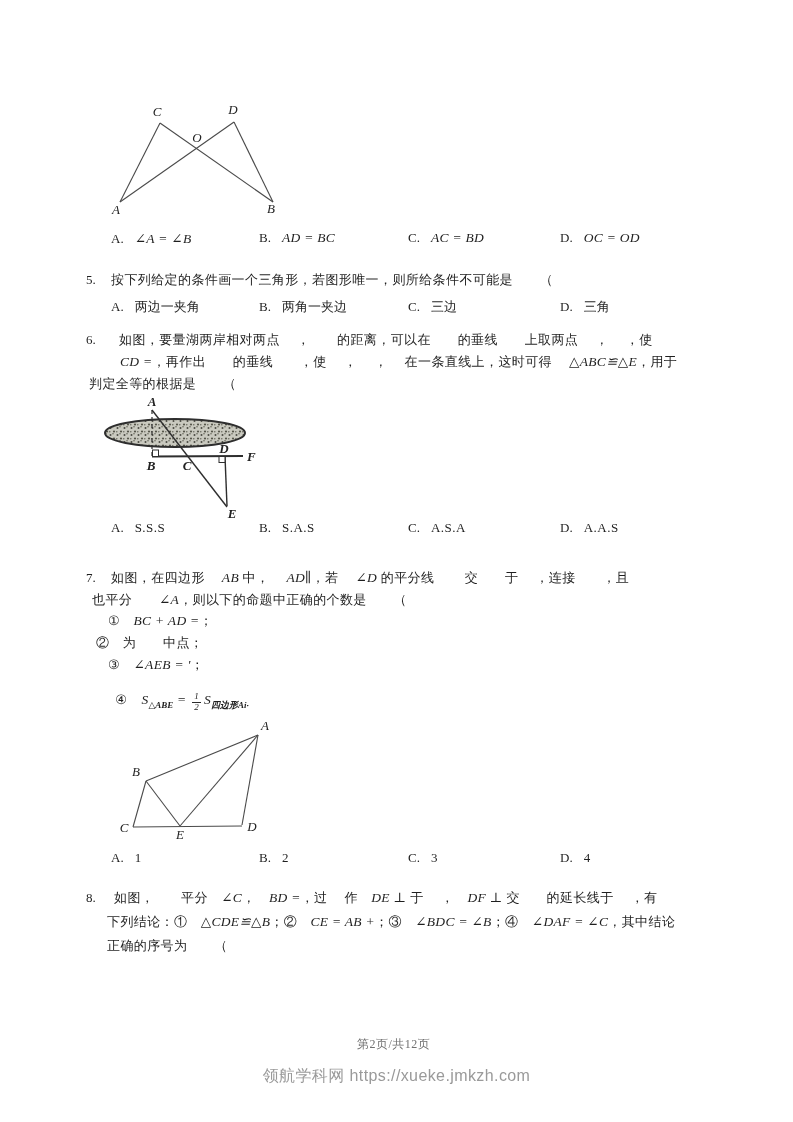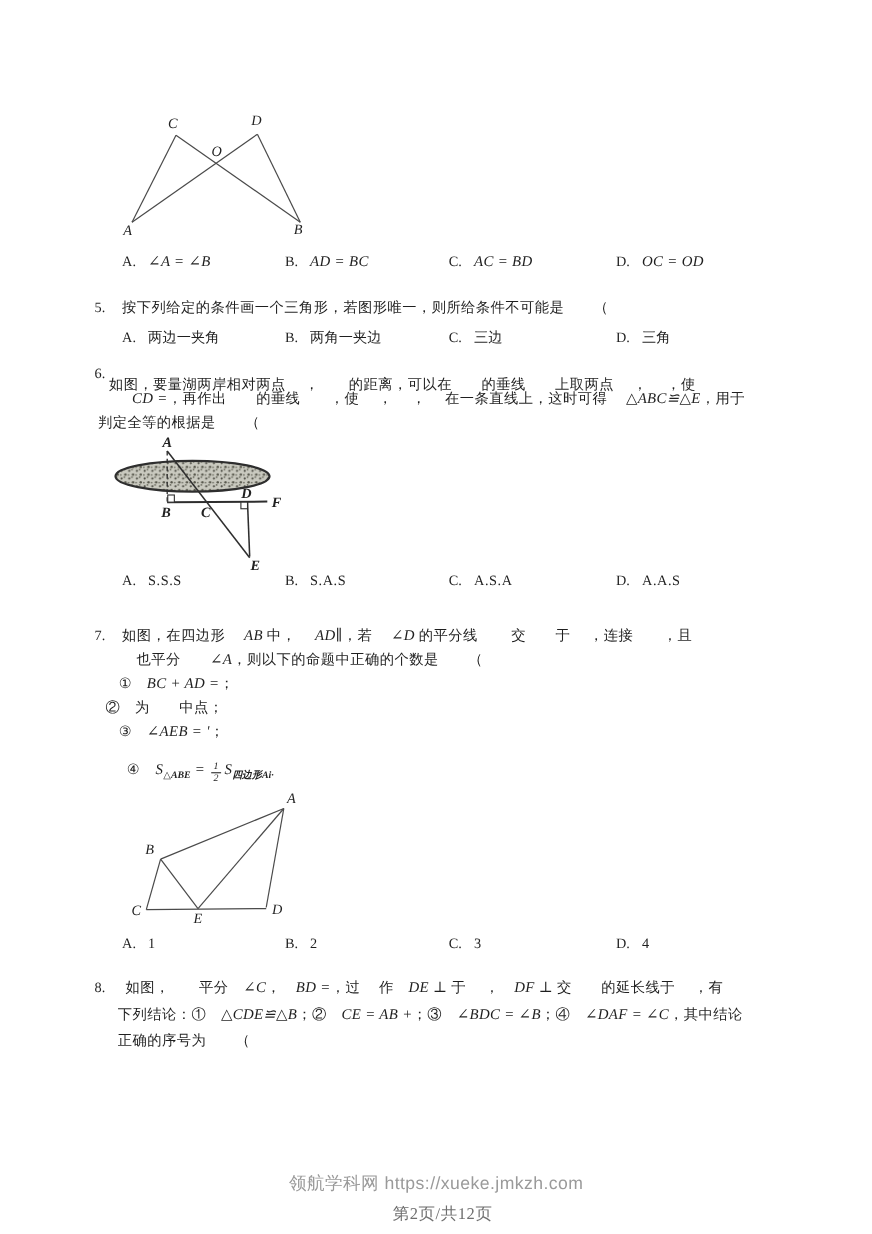--- a/index.html
+++ b/index.html
@@ -34,22 +34,22 @@
     font-family:"Liberation Serif","DejaVu Serif",serif;
     font-style:italic; font-size:13px; fill:#222;
   }
   svg.f2 text { font-weight:600; }
   .watermark {
     position:absolute; left:0; top:1066px; width:793px; text-align:center;
     font-family:"Liberation Sans","DejaVu Sans",sans-serif;
     font-size:16px; color:#9a9a9a; letter-spacing:0.4px;
   }
   .pagenum {
-    position:absolute; left:357px; top:1094px;
-    font-size:15px; color:#6f6f6f; letter-spacing:0.5px;
+    position:absolute; left:357px; top:1036px;
+    font-size:12px; color:#6f6f6f; letter-spacing:0.5px;
   }
 </style>
 </head>
 <body>
 
 <svg class="f1" style="left:103px; top:98px;" width="190" height="122" viewBox="0 0 190 122">
   <g stroke="#4a4a4a" stroke-width="1.1" fill="none">
     <line x1="17" y1="104" x2="57" y2="25"></line>
     <line x1="57" y1="25" x2="170" y2="104"></line>
     <line x1="131" y1="24" x2="17" y2="104"></line>
@@ -72,21 +72,21 @@
 <div class="abs qnum" style="left:86px; top:272px;">5.</div>
 <div class="abs tline" style="left:111px; top:272px;">按下列给定的条件画一个三角形，若图形唯一，则所给条件不可能是　　（</div>
 <div class="opt-row" style="top:298px;">
     <span class="opt" style="left: 0px;"><span class="opt-label">A.</span><span class="opt-text cjk">两边一夹角</span></span>
     <span class="opt" style="left: 148px;"><span class="opt-label">B.</span><span class="opt-text cjk">两角一夹边</span></span>
     <span class="opt" style="left: 297px;"><span class="opt-label">C.</span><span class="opt-text cjk">三边</span></span>
     <span class="opt" style="left: 449px;"><span class="opt-label">D.</span><span class="opt-text cjk">三角</span></span>
   </div>
 
 <div class="abs qnum" style="left:86px; top:332px;">6.</div>
-<div class="abs tline" style="left:99px; top:332px;margin-top:10px;"><span class="cjk">如图，要量湖两岸相对两点　 ，　　的距离，可以在　　的垂线　　上取两点　 ，　 ，使</span></div>
+<div class="abs tline" style="left:119px; top:332px;"><span class="cjk">如图，要量湖两岸相对两点　 ，　　的距离，可以在　　的垂线　　上取两点　 ，　 ，使</span></div>
 <div class="abs tline" style="left:120px; top:354px;"><span class="math">CD =</span><span class="cjk">，再作出　　的垂线　　，使　 ，　 ，　 在一条直线上，这时可得　 </span><span class="math">△ABC≌△E</span><span class="cjk">，用于</span></div>
 <div class="abs tline" style="left:89px;  top:376px;"><span class="cjk">判定全等的根据是　　（</span></div>
 
 <svg class="f2" style="left:95px; top:391px;" width="165" height="130" viewBox="0 0 165 130">
   <defs>
     <pattern id="lakePat" width="7" height="7" patternUnits="userSpaceOnUse">
       <rect width="7" height="7" fill="#c9c9bf"></rect>
       <circle cx="1.5" cy="2" r="1" fill="#4a4a42"></circle>
       <circle cx="5" cy="5.5" r="1.1" fill="#55554a"></circle>
       <circle cx="4" cy="0.8" r="0.8" fill="#6a6a5e"></circle>
@@ -110,21 +110,21 @@
 
 <div class="opt-row" style="top:520px;">
     <span class="opt" style="left: 0px;"><span class="opt-label">A.</span><span class="opt-text ss">S.S.S</span></span>
     <span class="opt" style="left: 148px;"><span class="opt-label">B.</span><span class="opt-text ss">S.A.S</span></span>
     <span class="opt" style="left: 297px;"><span class="opt-label">C.</span><span class="opt-text ss">A.S.A</span></span>
     <span class="opt" style="left: 449px;"><span class="opt-label">D.</span><span class="opt-text ss">A.A.S</span></span>
   </div>
 
 <div class="abs qnum" style="left:86px; top:570px;">7.</div>
 <div class="abs tline" style="left:111px; top:570px;"><span class="cjk">如图，在四边形　 </span><span class="math">AB</span><span class="cjk"> 中，　 </span><span class="math">AD∥</span><span class="cjk">，若　 </span><span class="math">∠D</span><span class="cjk"> 的平分线　　 交　　于　 ，连接　　，且</span></div>
-<div class="abs tline" style="left:124px; top:592px;"><span class="cjk">也平分　　</span><span class="math">∠A</span><span class="cjk">，则以下的命题中正确的个数是　　（</span></div>
+<div class="abs tline" style="left:92px; top:592px;"><span class="cjk">也平分　　</span><span class="math">∠A</span><span class="cjk">，则以下的命题中正确的个数是　　（</span></div>
 <div class="abs tline" style="left:108px; top:613px;"><span class="cjk">①　</span><span class="math">BC + AD =</span><span class="cjk">；</span></div>
 <div class="abs tline" style="left:96px; top:635px;"><span class="cjk">②　为　　中点；</span></div>
 <div class="abs tline" style="left:108px; top:657px;"><span class="cjk">③　</span><span class="math">∠AEB = '</span><span class="cjk">；</span></div>
 <div class="abs tline" style="left:108px; top:676px;">
   <span>④</span><span class="gap14"></span><span class="math"><span>S</span><sub>△ABE</sub><span> = </span></span><span class="frac"><span class="num">1</span><span class="den">2</span></span><span class="math"><span>S</span><sub>四边形Ai·</sub></span>
 </div>
 
 <svg class="f3" style="left:110px; top:714px;" width="215" height="126" viewBox="0 0 215 126">
   <g stroke="#4a4a4a" stroke-width="1.1" fill="none">
     <line x1="36" y1="67" x2="148" y2="21"></line>

